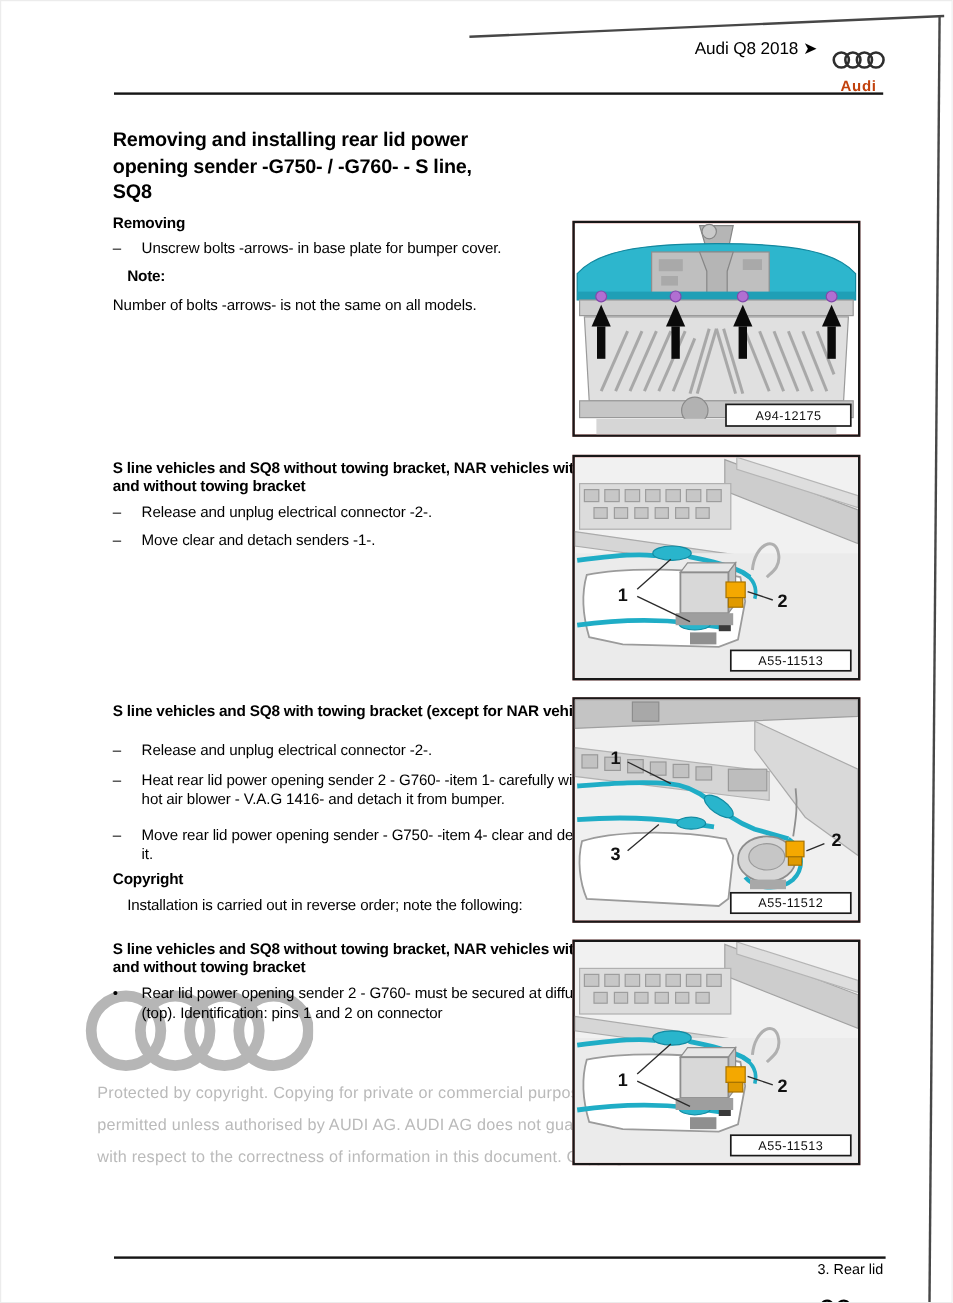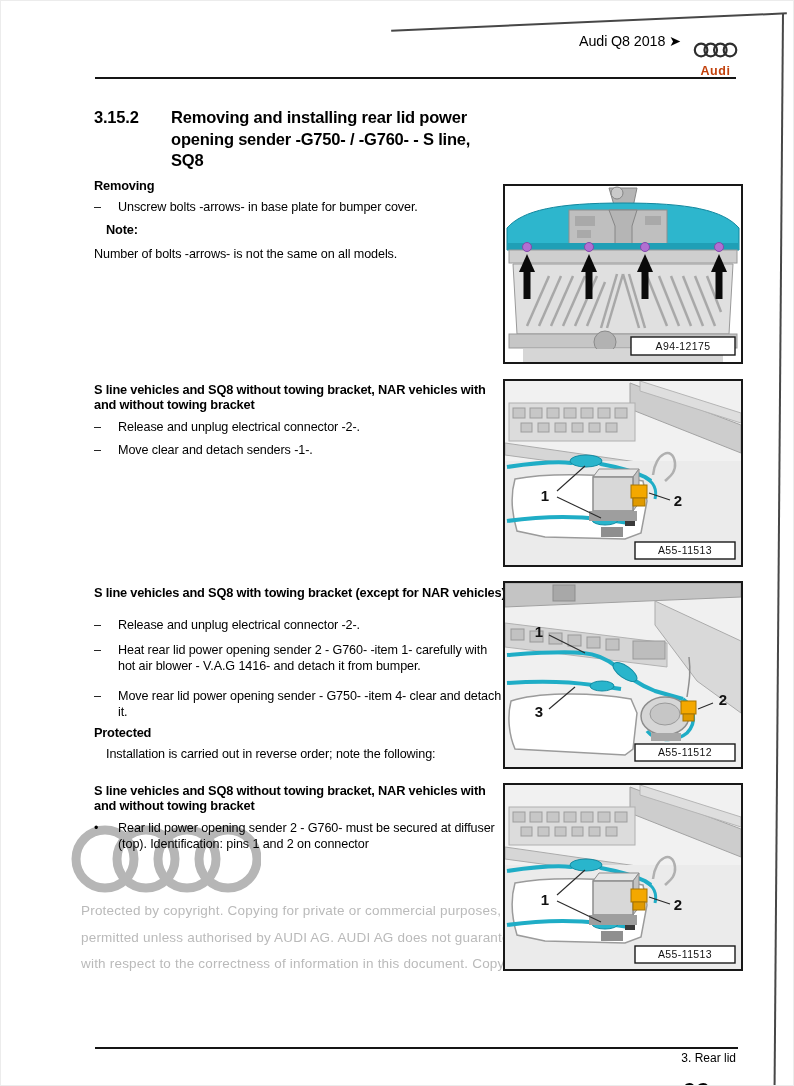--- a/index.html
+++ b/index.html
@@ -20,21 +20,21 @@
   
   .tb{position:absolute;left:93px;z-index:2;}
   .body-text{font-size:12.6px;letter-spacing:-.1px;line-height:15.5px;width:412px;}
   .h-bold{font-size:12.8px;font-weight:700;letter-spacing:-.2px;line-height:14.6px;width:412px;}
   .li{display:flex;width:412px;}
   .li .mk{width:24px;flex:none;}
   
   .wm-rings{position:absolute;left:70px;top:810px;z-index:0;}
   .wm-text{position:absolute;left:80px;top:897px;z-index:1;font-size:13.5px;color:#bababa;line-height:26.5px;letter-spacing:.2px;white-space:nowrap;}
   
-  figure.fig{position:absolute;left:502px;width:240px;margin:0;border:2px solid #181818;background:#fca5a5;box-sizing:border-box;z-index:5;text-align:center;}
+  figure.fig{position:absolute;left:476px;width:240px;margin:0;border:2px solid #181818;background:#fca5a5;box-sizing:border-box;z-index:5;text-align:center;}
   .fig svg{display:block;width:100%;height:100%;}
   .fig-label-text{font:400 10.5px "Liberation Sans",sans-serif;letter-spacing:.4px;fill:#111;}
   .callout{font:700 15px "Liberation Sans",sans-serif;fill:#111;}
   .leader{stroke:#2a2a2a;stroke-width:1.1;fill:none;}
   
   .ftr-rule{position:absolute;left:94px;top:1046px;width:643px;height:2px;background:#151515;}
   .ftr{position:absolute;right:57px;top:1050px;display:flex;align-items:baseline;gap:13px;flex-direction:column;}
   .ftr-ch{font-size:12px;}
   .pagenum{font-size:27px;letter-spacing:-.5px;}
 </style>
@@ -56,21 +56,20 @@
           <circle cx="19.7" cy="10" r="7"></circle>
         <circle cx="30.4" cy="10" r="7"></circle>
           <circle cx="41.1" cy="10" r="7"></circle>
       </g>
     </svg>
     <div class="audi-word">Audi</div>
   </div>
   <div class="hdr-rule"></div>
 
   <div class="titleblock">
-    <span class="secnum">3.15.2</span>
     <span class="sectitle">Removing and installing rear lid power opening sender -G750- / -G760- - S line, SQ8</span>
   </div>
 
   <div class="tb h-bold" style="top:178px;">Removing</div>
 
   <div class="tb body-text li" style="top:199px;">
     <span class="mk">–</span>
     <span>Unscrew bolts -arrows- in base plate for bumper cover.</span>
   </div>
 
@@ -94,21 +93,21 @@
   </div>
   <div class="tb body-text li" style="top:642px;">
     <span class="mk">–</span>
     <span>Heat rear lid power opening sender 2 - G760- -item 1- carefully with hot air blower - V.A.G 1416- and detach it from bumper.</span>
   </div>
   <div class="tb body-text li" style="top:688px;">
     <span class="mk">–</span>
     <span>Move rear lid power opening sender - G750- -item 4- clear and detach it.</span>
   </div>
 
-  <div class="tb h-bold" style="top:725px;">Protected</div>
+  <div class="tb h-bold" style="top:725px;">Copyright</div>
   <div class="tb body-text" style="top:746px;margin-left:12px;">Installation is carried out in reverse order; note the following:</div>
 
   <div class="tb h-bold" style="top:783px;">S line vehicles and SQ8 without towing bracket, NAR vehicles with and without towing bracket</div>
   <div class="tb body-text li" style="top:820px;">
     <span class="mk">•</span>
     <span>Rear lid power opening sender 2 - G760- must be secured at diffuser (top). Identification: pins 1 and 2 on connector</span>
   </div>
 
   <div class="wm-rings">
     <svg width="190" height="96" viewBox="0 0 190 96">

